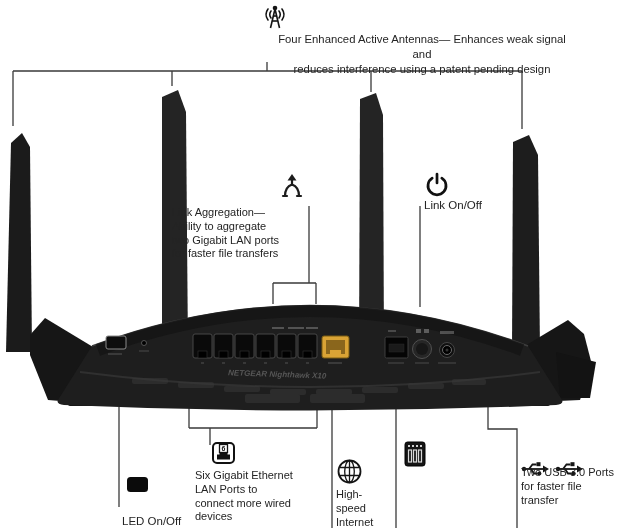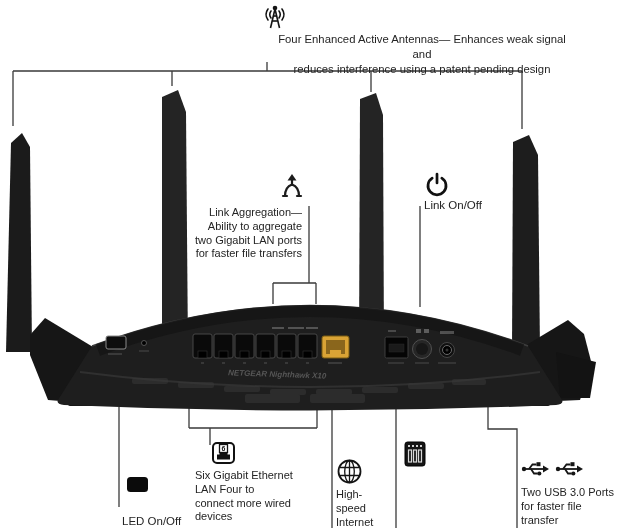--- a/index.html
+++ b/index.html
@@ -169,21 +169,21 @@
       <g stroke="#1c1c1c" stroke-width="2.2" fill="none" stroke-linecap="round">
         <path d="M6,23 Q6,14 13,11.5"></path>
           <path d="M20,23 Q20,14 13,11.5"></path>
           <path d="M13,12 V6"></path>
         <path d="M4,23 H8"></path>
           <path d="M18,23 H22"></path>
       </g>
       <polygon points="13,1 8.5,7.5 17.5,7.5" fill="#1c1c1c"></polygon>
     </svg>
   </div>
-  <div class="callout" style="left:172px;top:206px;width:130px;text-align:right;">Link Aggregation—
+  <div class="callout" style="left:172px;top:206px;width:130px;">Link Aggregation—
 Ability to aggregate
 two Gigabit LAN ports
 for faster file transfers</div>
 
   <div class="icon-wrap" style="left:424px;top:171px;">
     <svg width="26" height="26" viewBox="0 0 26 26">
       <path d="M8.2,7.2 A9,9 0 1 0 17.8,7.2" stroke="#111" stroke-width="2.7" fill="none" stroke-linecap="round"></path>
       <path d="M13,3 V12" stroke="#111" stroke-width="2.7" stroke-linecap="round"></path>
     </svg>
   </div>
@@ -194,21 +194,21 @@
 
   <div class="icon-wrap" style="left:212px;top:442px;">
     <svg width="23" height="22" viewBox="0 0 23 22">
       <rect x="1" y="1" width="21" height="20" rx="4" fill="#ffffff" stroke="#111" stroke-width="2"></rect>
       <path d="M5,17.5 H18 V12.5 H15.5 V9.5 H7.5 V12.5 H5 Z" fill="#111"></path>
       <rect x="7.5" y="2.5" width="8" height="8" fill="#ffffff" stroke="#111" stroke-width="1.3"></rect>
       <text x="11.5" y="9" font-size="7" font-weight="bold" text-anchor="middle" fill="#111">6</text>
     </svg>
   </div>
   <div class="callout" style="left:195px;top:469px;width:125px;">Six Gigabit Ethernet
-LAN Four to
+LAN Ports to
 connect more wired
 devices</div>
 
   <div class="icon-wrap" style="left:336px;top:458px;">
     <svg width="27" height="27" viewBox="0 0 27 27">
       <g stroke="#141414" fill="none">
         <circle cx="13.5" cy="13.5" r="11" stroke-width="1.8"></circle>
         <ellipse cx="13.5" cy="13.5" rx="4.8" ry="11" stroke-width="1.3"></ellipse>
         <path d="M3.5,9.5 H23.5 M3.5,17.5 H23.5 M13.5,2.5 V24.5" stroke-width="1.3"></path>
       </g>
@@ -250,17 +250,17 @@
         <circle cx="3" cy="10" r="2.2" fill="#161616"></circle>
         <path d="M3,10 H23" stroke="#161616" stroke-width="1.8"></path>
         <polygon points="22,6.5 28,10 22,13.5" fill="#161616"></polygon>
         <path d="M8,10 L11.5,5.5 H15.5" stroke="#161616" stroke-width="1.8" fill="none"></path>
         <rect x="15.5" y="3.2" width="4" height="4" fill="#161616"></rect>
         <path d="M10,10 L13,14.5 H16.5" stroke="#161616" stroke-width="1.8" fill="none"></path>
         <circle cx="18.3" cy="14.5" r="2.1" fill="#161616"></circle>
       </g>
     </svg>
   </div>
-  <div class="callout" style="left:521px;top:486px;width:95px;">Two USB 3.0 Ports
+  <div class="callout" style="left:521px;top:466px;width:95px;">Two USB 3.0 Ports
 for faster file
 transfer</div>
 
 </div>
 
 </body></html>

